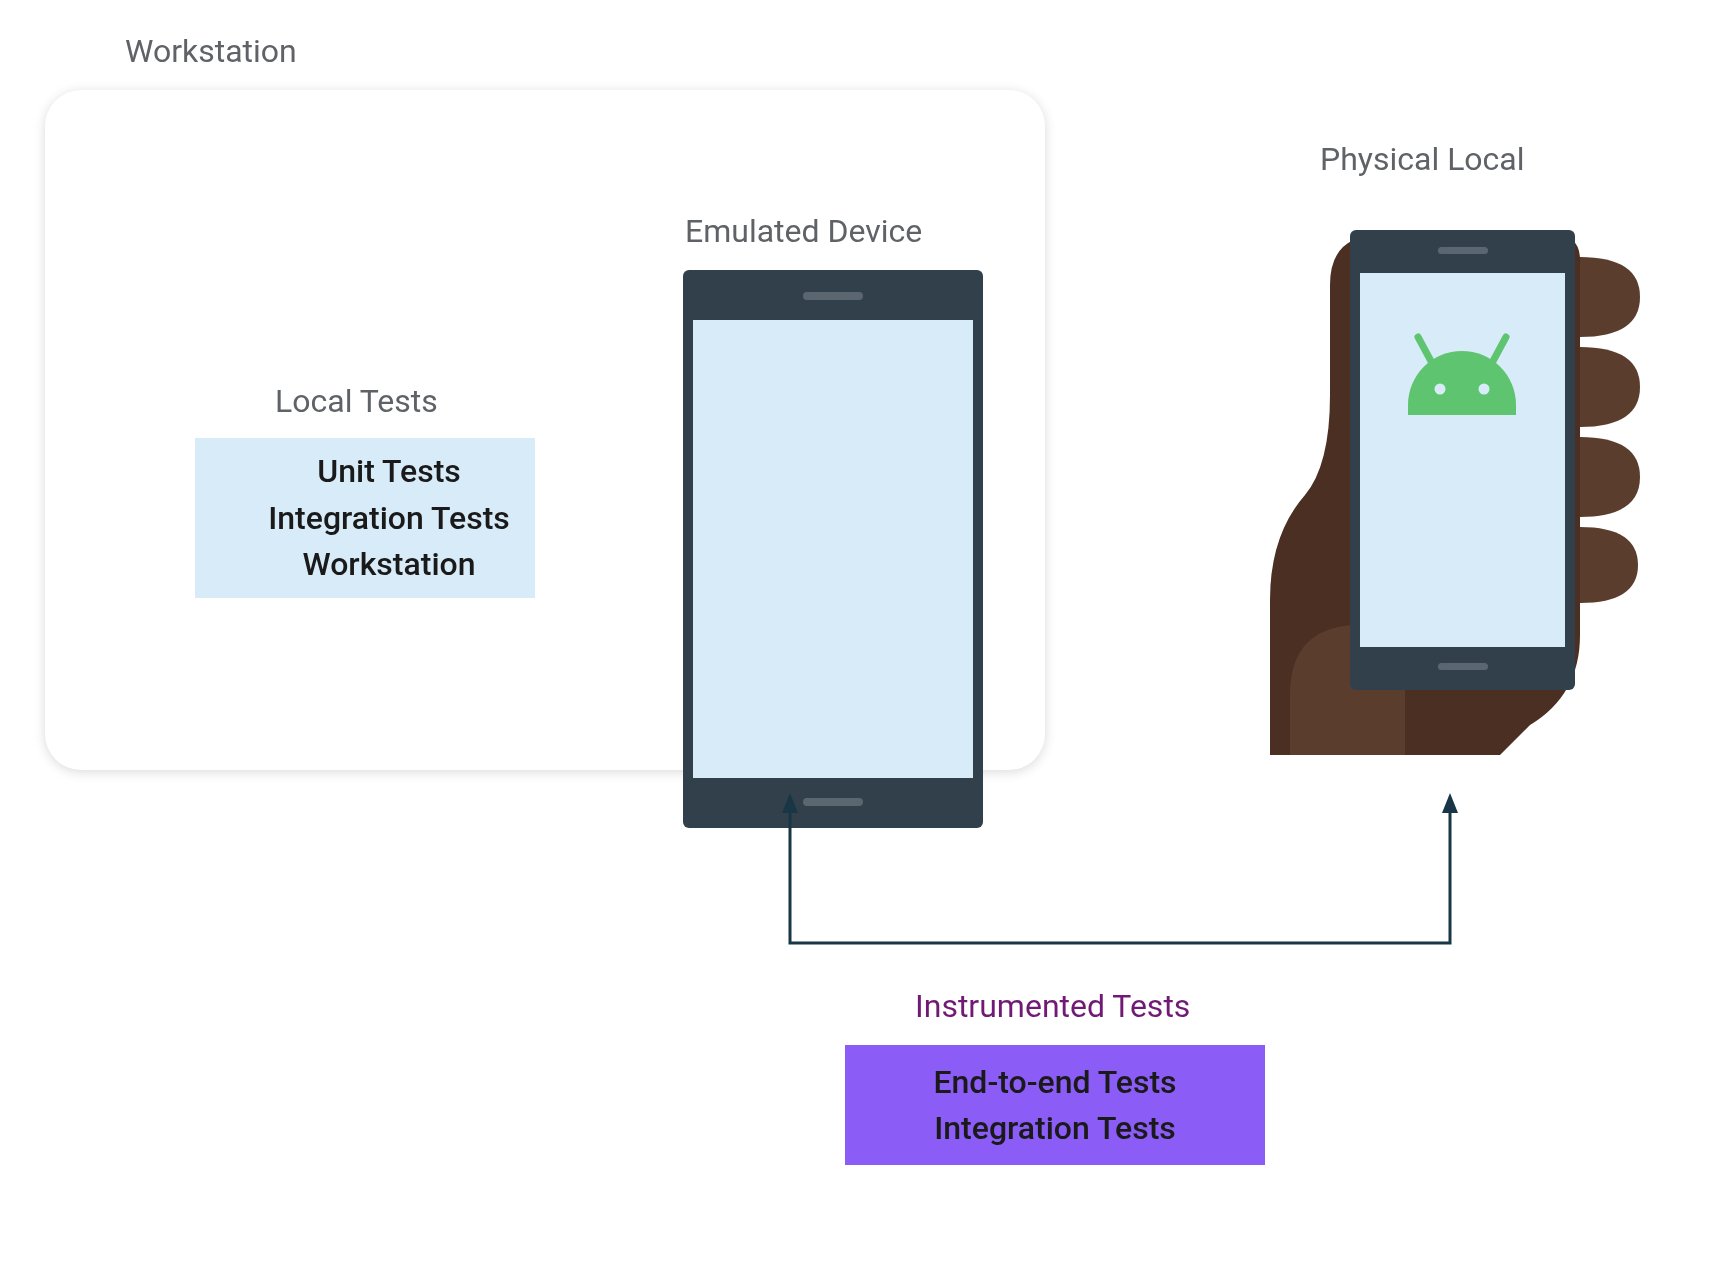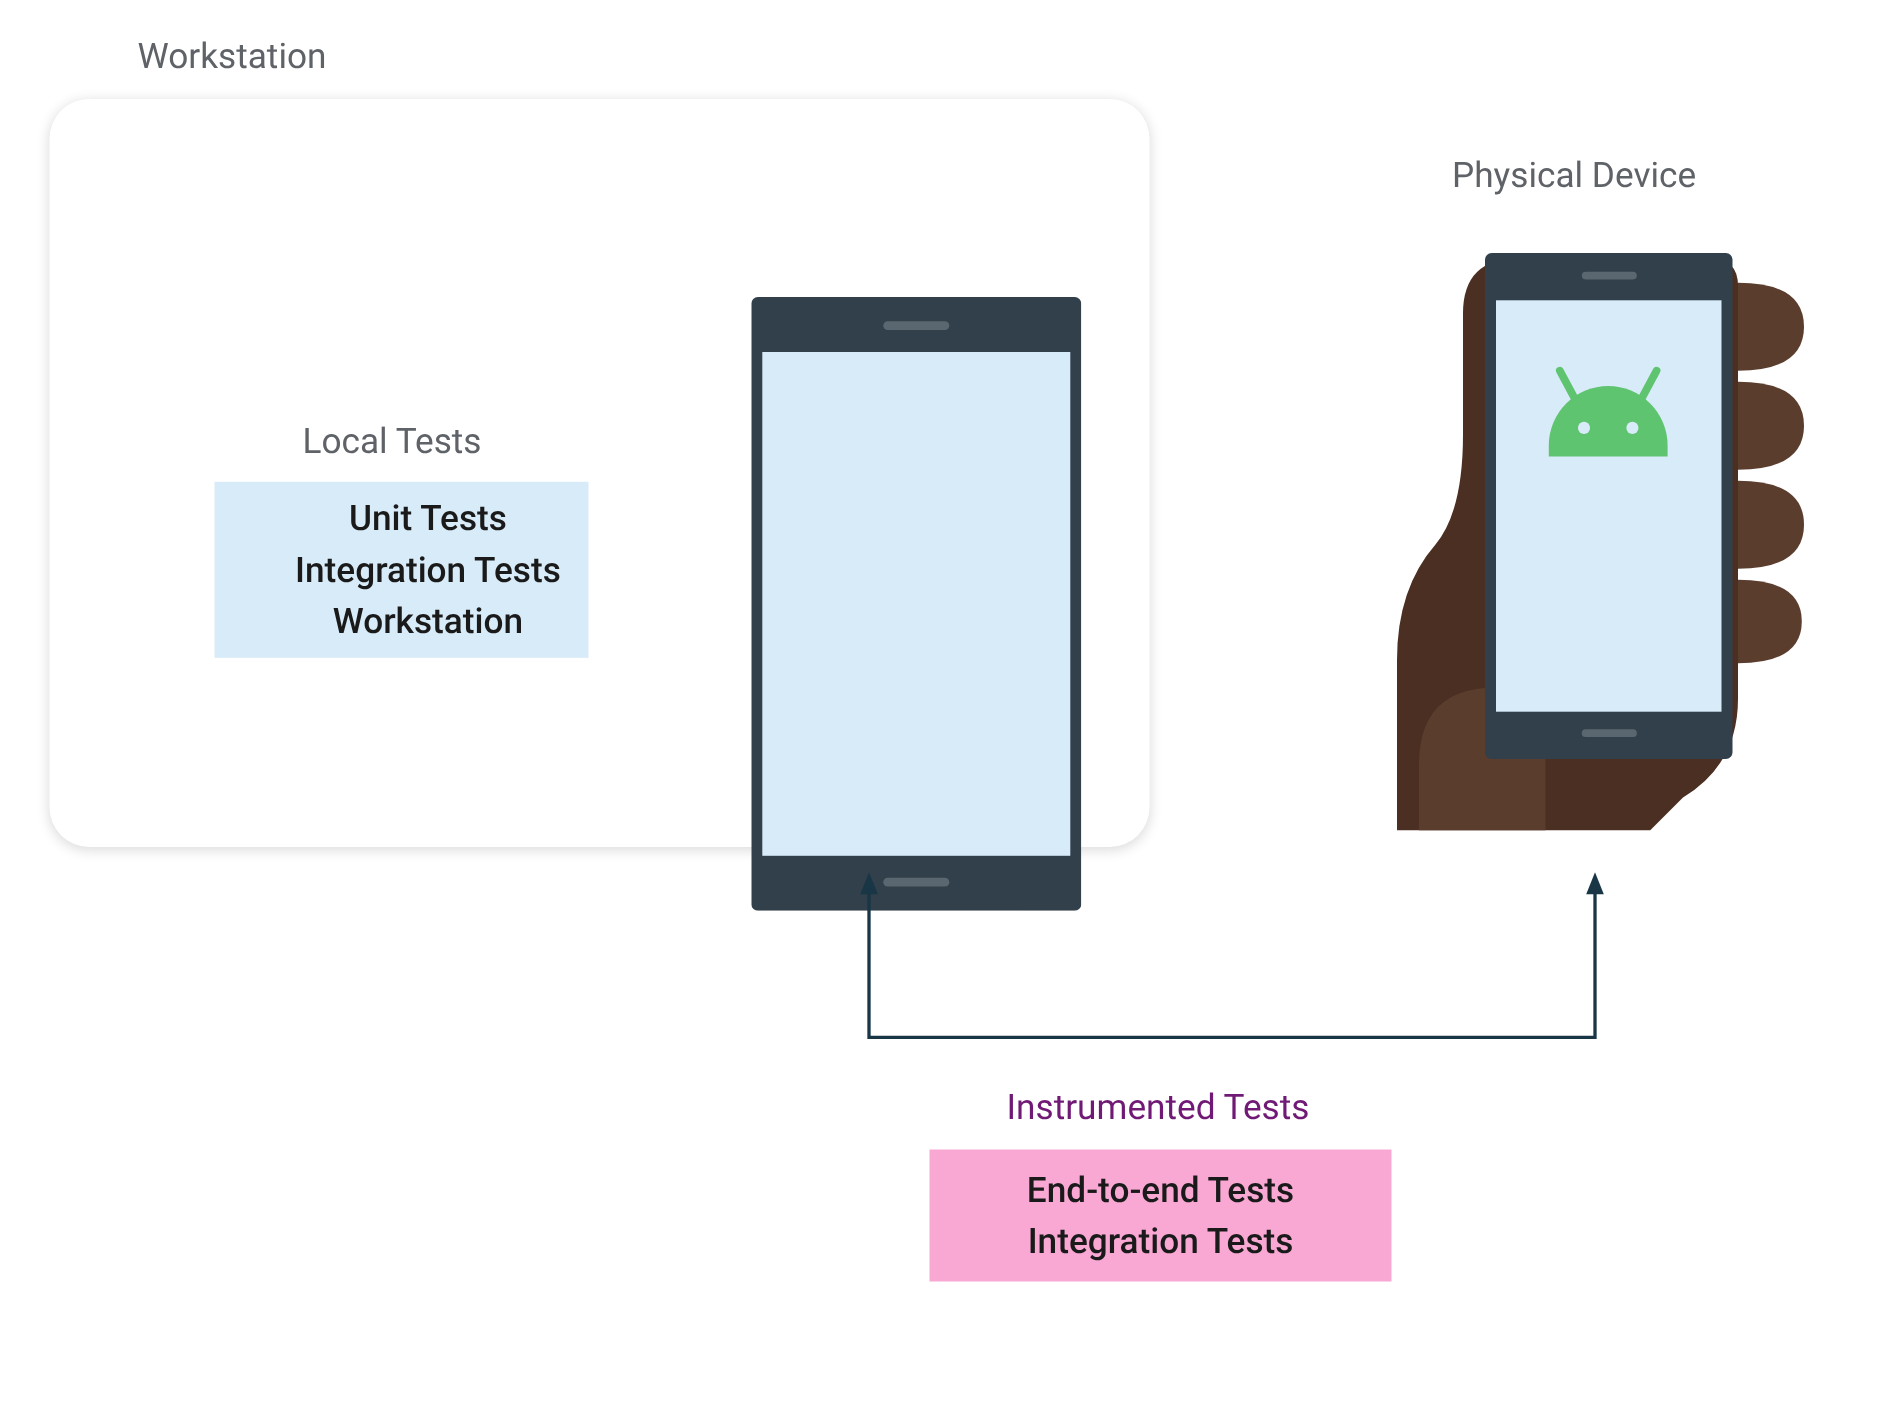--- a/index.html
+++ b/index.html
@@ -111,21 +111,21 @@
       font-size: 32px;
       color: #701a75;
     }
     
     .instrumented-tests-box {
       position: absolute;
       left: 845px;
       top: 1045px;
       width: 420px;
       height: 120px;
-      background: #f9a8d4;
+      background: #8b5cf6;
       display: flex;
       flex-direction: column;
       align-items: center;
       justify-content: center;
       line-height: 1.45;
     }
     
     .instrumented-tests-box span {
       font-size: 32px;
       font-weight: 500;
@@ -140,37 +140,38 @@
 <div class="workstation-card">
 
   <div class="local-tests-label">Local Tests</div>
 
   <div class="local-tests-box">
     <span>Unit Tests</span>
     <span>Integration Tests</span>
     <span>Workstation</span>
   </div>
 
+  <div class="emulated-device-label">Emulated Device</div>
 
   <div class="emulated-device">
     <svg viewBox="0 0 300 558" width="300" height="558">
 
       <rect x="0" y="0" width="300" height="558" rx="6" fill="#32404b"></rect>
 
       <rect x="10" y="50" width="280" height="458" fill="#d8ebf8"></rect>
 
       <rect x="120" y="22" width="60" height="8" rx="4" fill="#5b6770"></rect>
 
       <rect x="120" y="528" width="60" height="8" rx="4" fill="#5b6770"></rect>
     </svg>
   </div>
 
 </div>
 
-<div class="physical-device-label">Physical Device</div>
+<div class="physical-device-label">Physical Local</div>
 
 <div class="physical-device-group">
   <svg viewBox="0 0 400 560" width="400" height="560">
 
     <g fill="#5b3d2e">
       <path d="M 310 62 Q 370 62 370 102 Q 370 142 310 142 L 290 142 L 290 62 Z"></path>
       <path d="M 310 152 Q 370 152 370 192 Q 370 232 310 232 L 290 232 L 290 152 Z"></path>
       <path d="M 310 242 Q 370 242 370 282 Q 370 322 310 322 L 290 322 L 290 242 Z"></path>
       <path d="M 310 332 Q 368 332 368 370 Q 368 408 310 408 L 290 408 L 290 332 Z"></path>
     </g>

